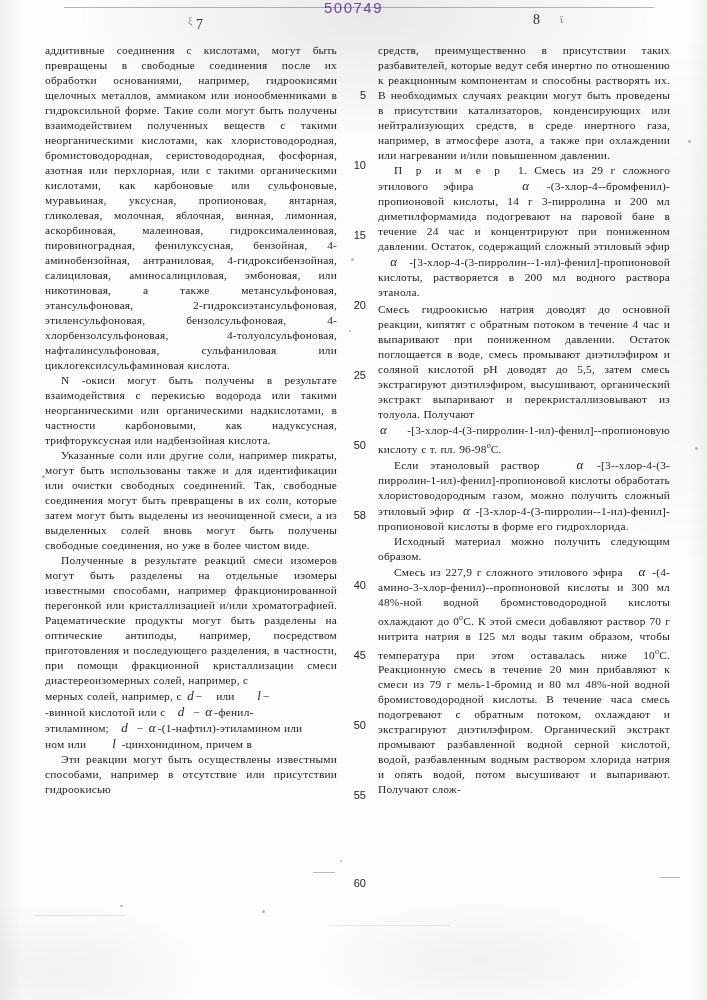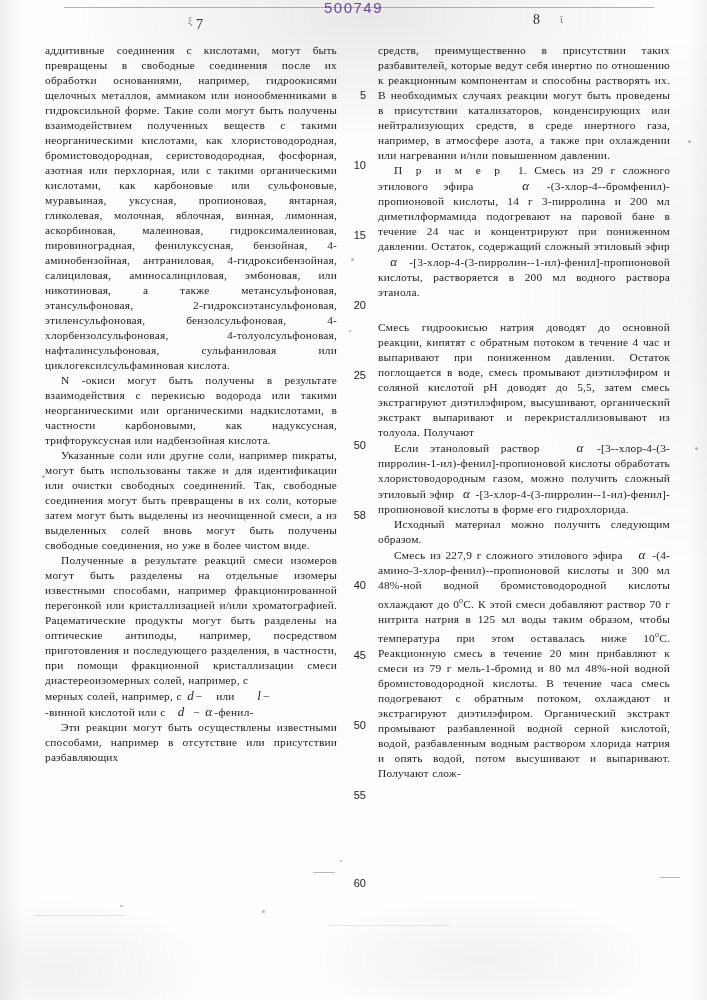--- a/index.html
+++ b/index.html
@@ -93,21 +93,21 @@
     word-spacing: .4px;
     color: #1d1d1d;
   }
   .col-left  { left: 45px; }
   .col-right { left: 378px; }
 
   .col p {
     margin: 0;
   }
   .col p.ind { text-indent: 16px; }
-  .col p.gap-before { margin-top: 20px; }
+  .col p.gap-before { margin-top: 2px; }
 
   
   .sym {
     font-family: "Liberation Serif", serif;
     font-style: italic;
     font-size: 13px;
     padding: 0 2px;
   }
   .spaced {
     letter-spacing: 3.2px;
@@ -172,38 +172,47 @@
     <p><span>мерных солей, например, с</span>
       <span class="sym">d</span><span>−</span>
       &nbsp;&nbsp;&nbsp;<span>или</span>
       &nbsp;&nbsp;&nbsp;&nbsp;&nbsp;<span class="sym">l</span><span>−</span></p>
 
     <p><span>-винной кислотой или с</span>
       &nbsp;&nbsp;<span class="sym">d</span>
       &nbsp;<span>−</span>
       <span class="sym">α</span><span>-фенил-</span></p>
 
-
-
-    <p class="ind">Эти реакции могут быть осуществлены известными способами, например в отсутствие или присутствии    разбавляющих</p>
+    <p><span>этиламином;</span>
+      &nbsp;&nbsp;<span class="sym">d</span>
+      &nbsp;<span>−</span>
+      <span class="sym">α</span><span>-(1-нафтил)-этиламином или</span></p>
+
+    <p><span>ном или</span>
+      &nbsp;&nbsp;&nbsp;&nbsp;&nbsp;&nbsp;<span class="sym">l</span>
+      <span>-цинхонидином, причем в</span></p>
+
+    <p class="ind">Эти реакции могут быть осуществлены известными способами, например в отсутствие или присутствии    гидроокисью</p>
   </div>
 
   <div class="col col-right">
     <p>средств, преимущественно в присутствии таких разбавителей, которые ведут себя инертно по отношению к реакционным компонентам и способны растворять их. В необходимых случаях реакции могут быть проведены в присутствии катализаторов, конденсирующих или нейтрализующих средств, в среде инертного газа, например, в атмосфере азота, а также при охлаждении или нагревании и/или повышенном давлении.</p>
 
     <p class="ind"><span class="spaced">П р и м е р</span>&nbsp;
       <span>1.</span>
       <span>Смесь из 29 г сложного этилового эфира</span>
       &nbsp;&nbsp;<span class="sym">α</span>
       <span>-(3-хлор-4-</span><span>-бромфенил)-пропионовой кислоты, 14 г 3-пирролина и 200 мл диметилформамида подогревают на паровой бане в течение 24 час и концентрируют при пониженном давлении. Остаток, содержащий сложный этиловый эфир</span>
       &nbsp;<span class="sym">α</span>
       <span>-[3-хлор-4-(3-пирролин-</span><span>-1-ил)-фенил]-пропионовой кислоты, растворяется в 200 мл водного раствора этанола.</span></p>
 
     <p class="gap-before">Смесь гидроокисью натрия доводят до основной реакции, кипятят с обратным потоком в течение 4 час и выпаривают при пониженном давлении. Остаток поглощается в воде, смесь промывают диэтилэфиром и соляной кислотой рН доводят до 5,5, затем  смесь экстрагируют диэтилэфиром, высушивают, органический экстракт выпаривают и перекристаллизовывают из толуола. Получают</p>
 
+    <p><span class="sym">α</span>
+      <span>-[3-хлор-4-(3-пирролин-1-ил)-фенил]-</span><span>-пропионовую кислоту с т. пл. 96-98</span><span class="sup">o</span><span>С.</span></p>
 
     <p class="ind"><span>Если этаноловый   раствор</span>
       &nbsp;&nbsp;<span class="sym">α</span>
       <span>-[3-</span><span>-хлор-4-(3-пирролин-1-ил)-фенил]-пропионовой кислоты обработать хлористоводородным  газом, можно получить сложный этиловый эфир</span>
       &nbsp;<span class="sym">α</span>
       <span>-[3-хлор-4-(3-пирролин-</span><span>-1-ил)-фенил]-пропионовой кислоты в форме его гидрохлорида.</span></p>
 
     <p class="ind">Исходный материал можно получить следующим образом.</p>
 
     <p class="ind"><span>Смесь из 227,9 г сложного этилового эфира</span>

